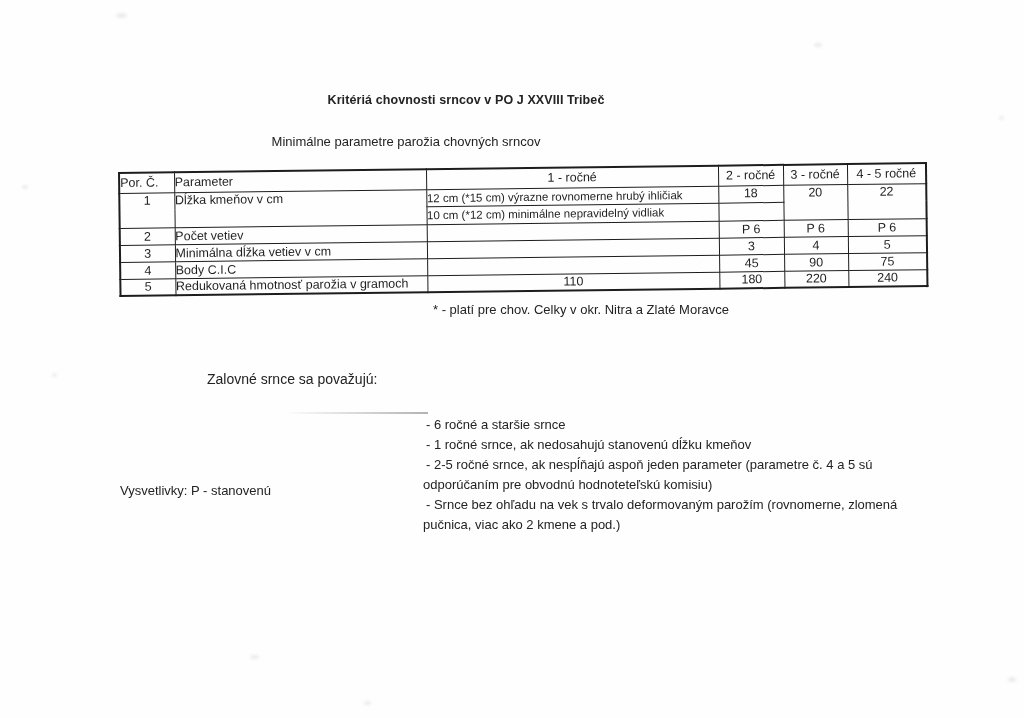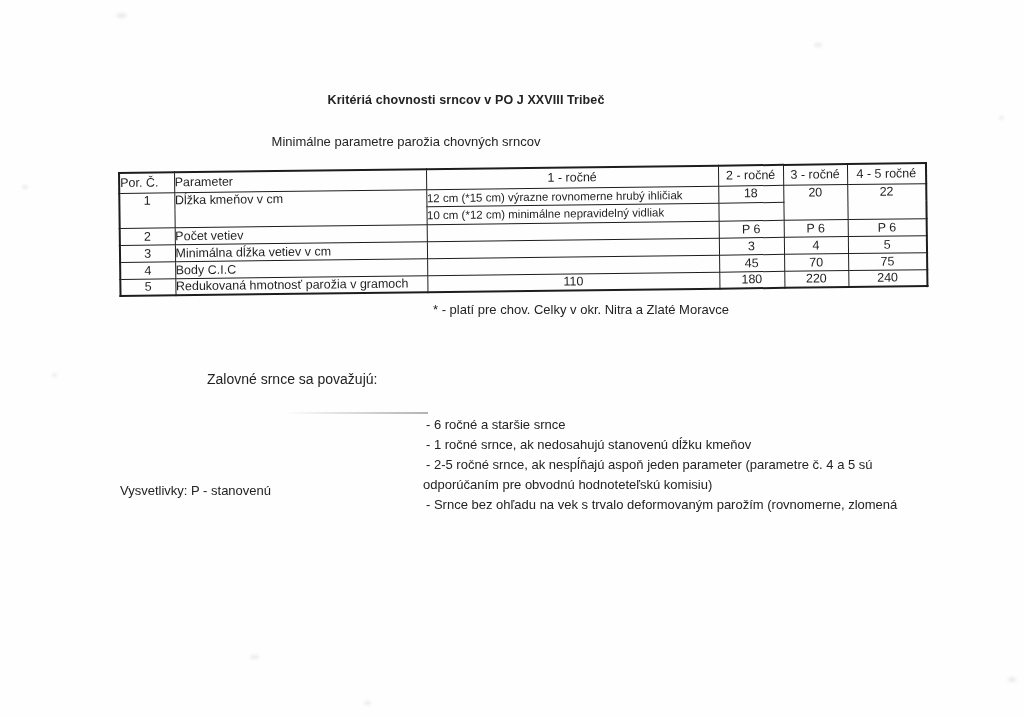--- a/index.html
+++ b/index.html
@@ -152,21 +152,21 @@
         <td class="c-num vm"></td>
         <td class="c-num vm thickL">3</td>
         <td class="c-num vm">4</td>
         <td class="c-num vm">5</td>
       </tr>
       <tr class="rx">
         <td class="c-num vm">4</td>
         <td class="c-param vm">Body C.I.C</td>
         <td class="c-num vm"></td>
         <td class="c-num vm thickL">45</td>
-        <td class="c-num vm">70</td>
+        <td class="c-num vm">90</td>
         <td class="c-num vm">75</td>
       </tr>
       <tr class="rx">
         <td class="c-num vm">5</td>
         <td class="c-param vm">Redukovaná hmotnosť parožia v gramoch</td>
         <td class="c-num vm">110</td>
         <td class="c-num vm thickL">180</td>
         <td class="c-num vm">220</td>
         <td class="c-num vm">240</td>
       </tr>
@@ -179,17 +179,18 @@
   <div class="scanline"></div>
 
   <div class="cull-label">Zalovné srnce sa považujú:</div>
 
   <div class="cull-lines">
     <div class="ln bullet">- 6 ročné a staršie srnce</div>
     <div class="ln bullet">- 1 ročné srnce, ak nedosahujú stanovenú dĺžku kmeňov</div>
     <div class="ln bullet">- 2-5 ročné srnce, ak nespĺňajú aspoň jeden parameter (parametre č. 4 a 5 sú</div>
     <div class="ln">odporúčaním pre obvodnú hodnoteteľskú komisiu)</div>
     <div class="ln bullet">- Srnce bez ohľadu na vek s trvalo deformovaným parožím (rovnomerne, zlomená</div>
+    <div class="ln">pučnica, viac ako 2 kmene a pod.)</div>
   </div>
 
   <div class="vysvetlivky">Vysvetlivky: P - stanovenú</div>
 
 </div>
 
 </body></html>

